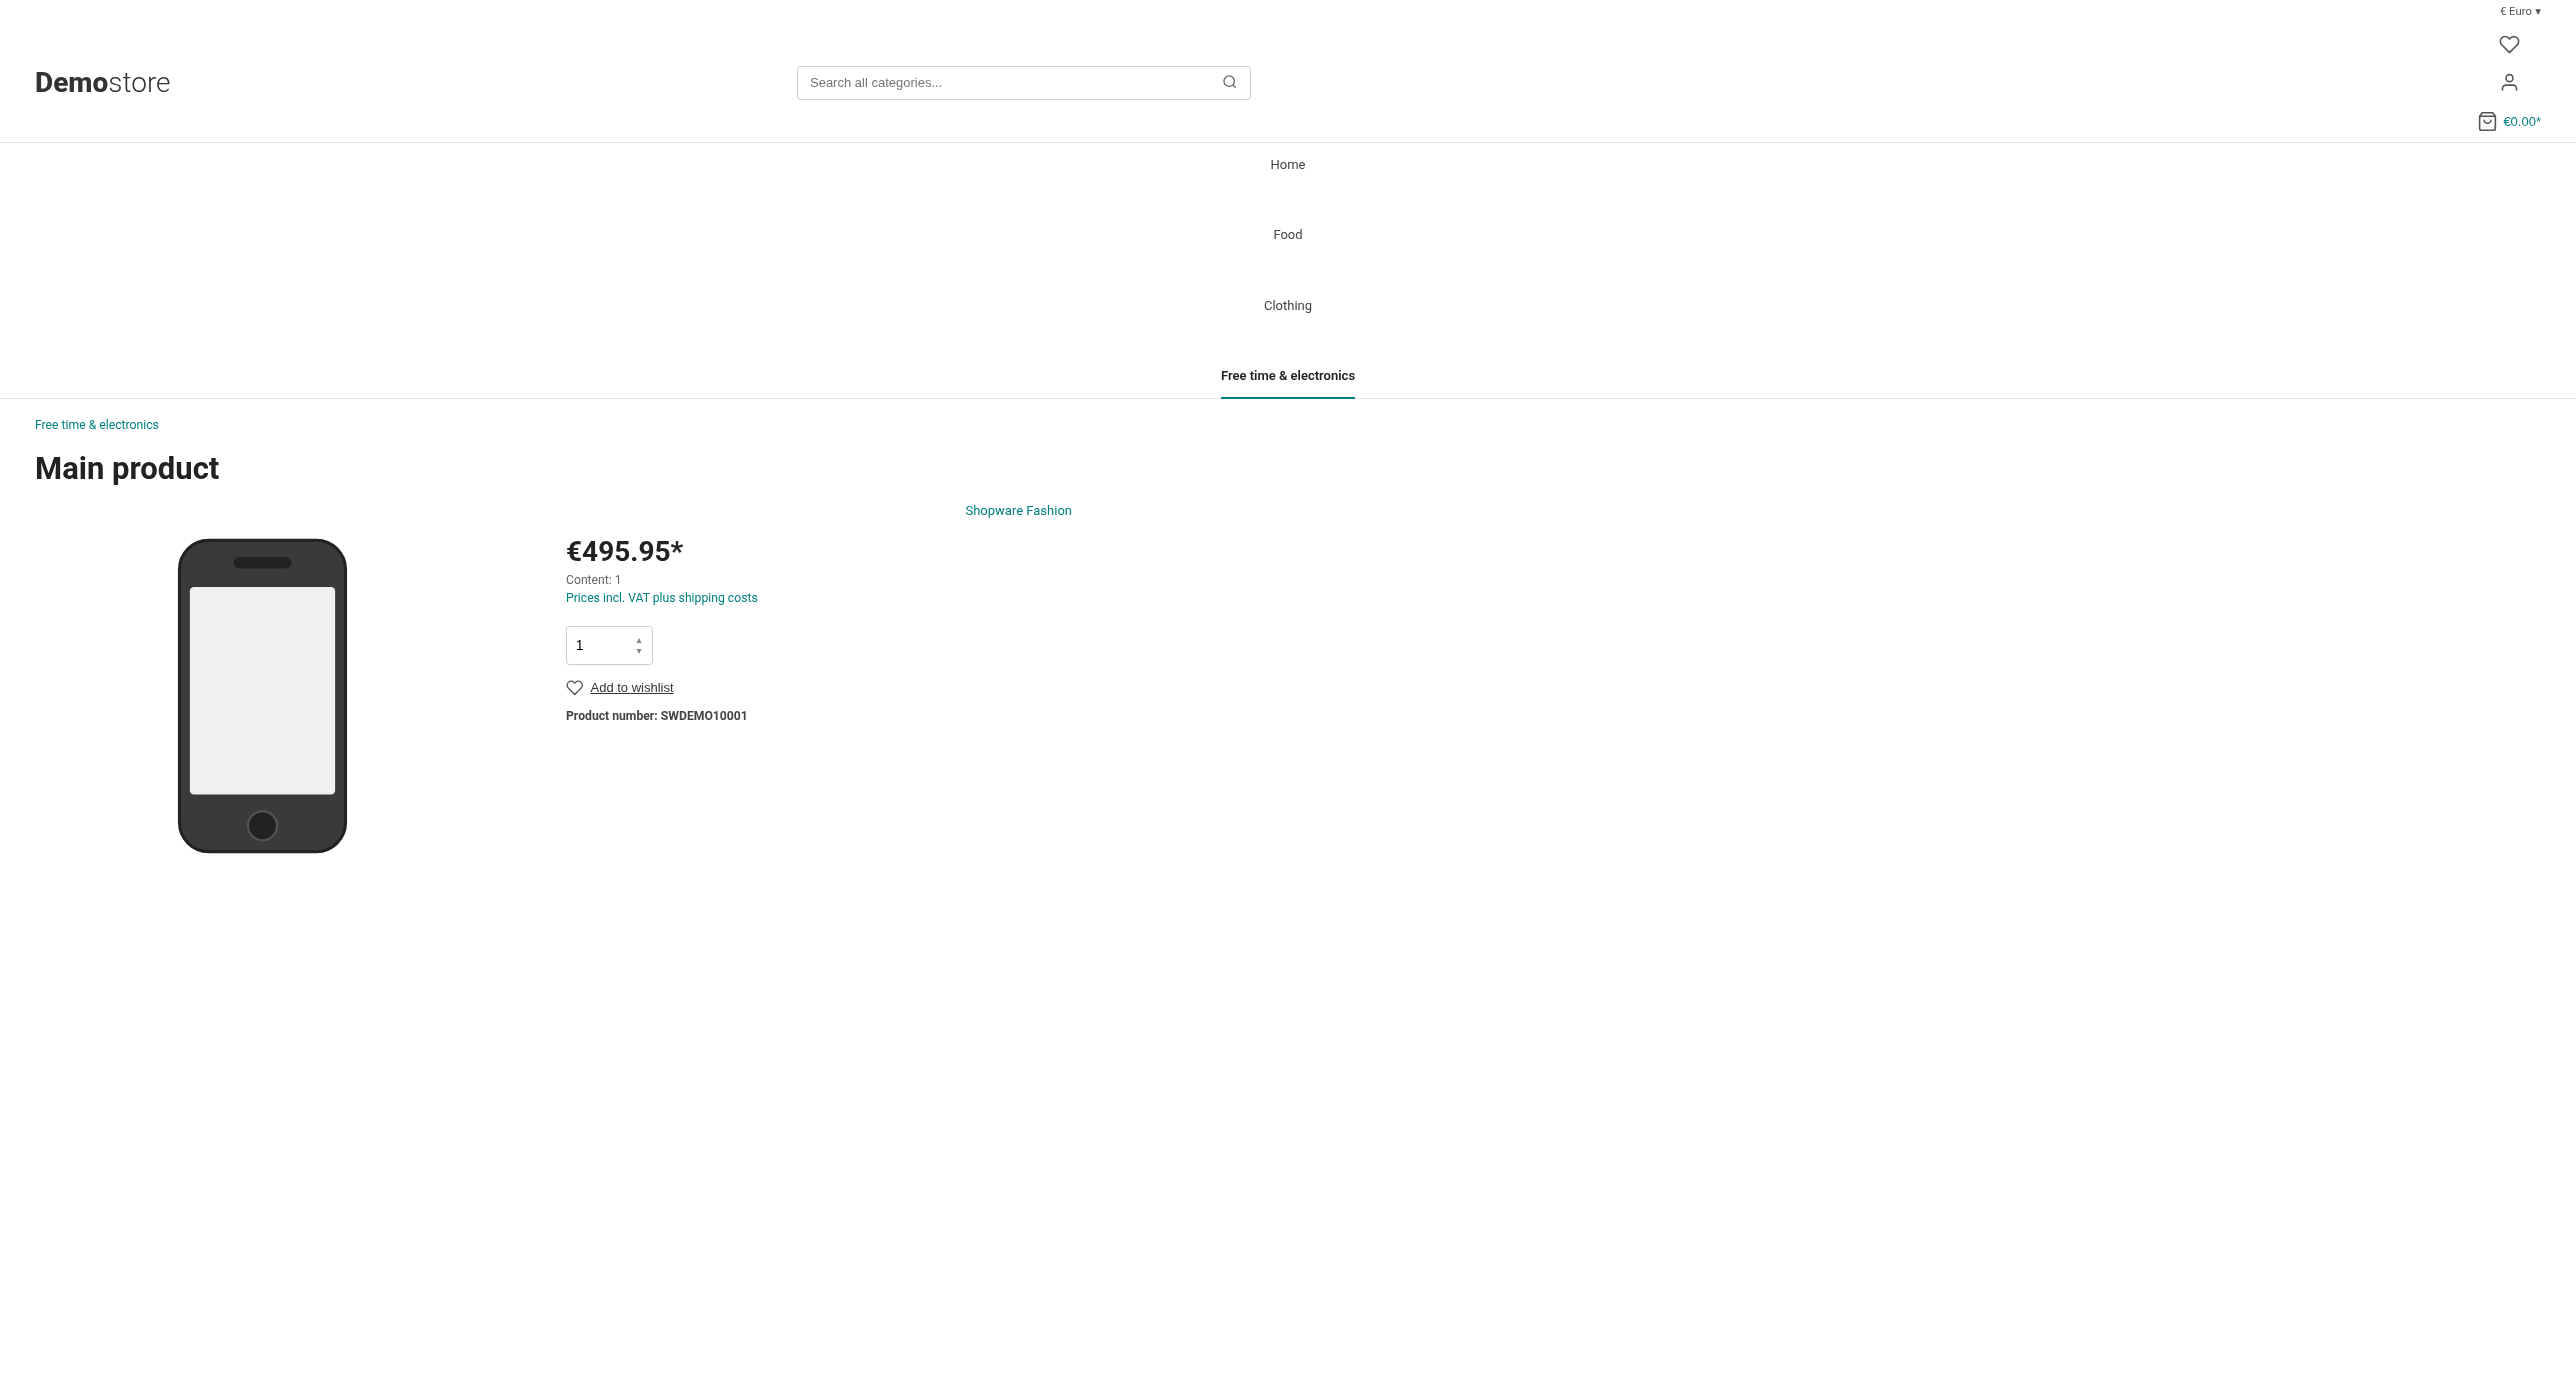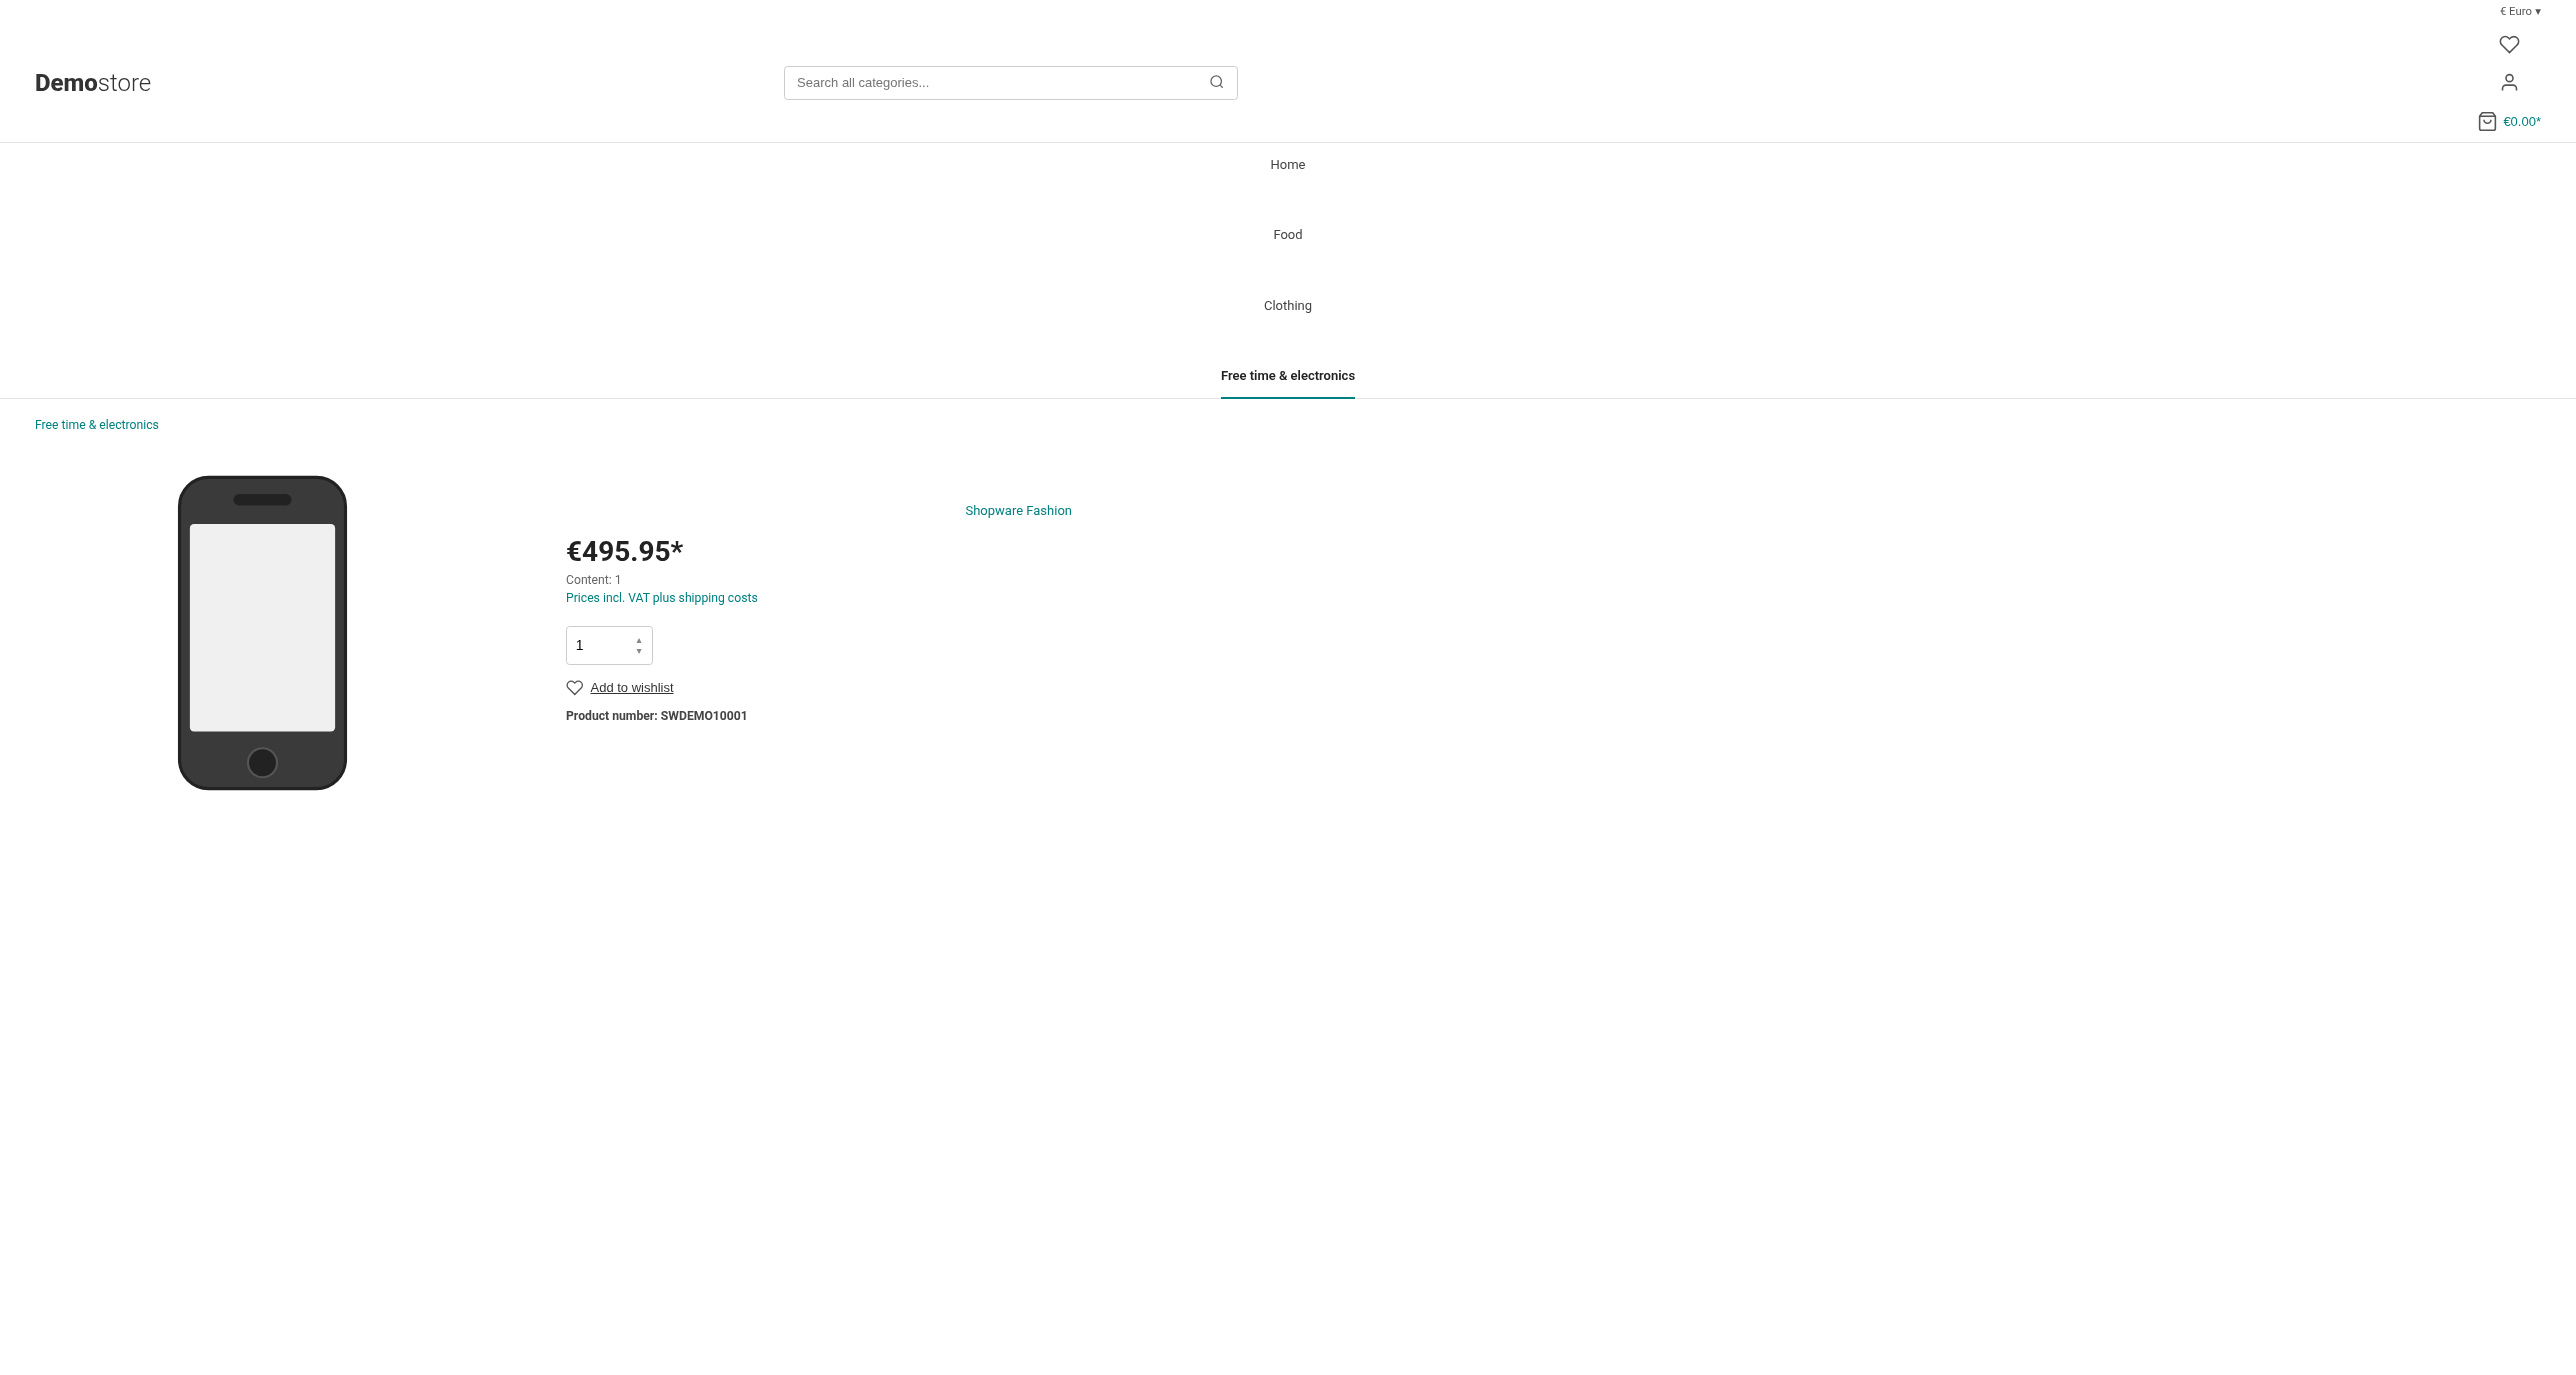--- a/index.html
+++ b/index.html
@@ -22,21 +22,21 @@
 
     
     .header {
       display: flex;
       align-items: center;
       padding: 10.5px 35px;
       border-bottom: 0.9px solid #e5e5e5;
       gap: 26px;
     }
     .logo {
-      font-size: 24px;
+      font-size: 28px;
       color: #333;
       text-decoration: none;
       white-space: nowrap;
     }
     .logo span.demo { font-weight: 800; }
     .logo span.store { font-weight: 300; }
 
     .search-bar {
       flex: 1;
       display: flex;
@@ -335,20 +335,21 @@
   <a class="nav-item active" href="#">Free time &amp; electronics</a>
 </nav>
 
 <div class="breadcrumb">
   <a href="#">Free time &amp; electronics</a>
 </div>
 
 <div class="main-content">
 
   <div class="product-left">
+    <h1 class="product-title">Main product</h1>
     <div class="product-image-container">
 
       <svg class="phone-svg" viewBox="0 0 200 320" fill="none" xmlns="http://www.w3.org/2000/svg">
 
         <rect x="20" y="10" width="160" height="300" rx="28" ry="28" fill="#3a3a3a" stroke="#222" stroke-width="3"></rect>
 
         <rect x="30" y="55" width="140" height="200" rx="4" ry="4" fill="#f0f0f0"></rect>
 
         <rect x="72" y="26" width="56" height="11" rx="5.5" ry="5.5" fill="#222"></rect>
 

